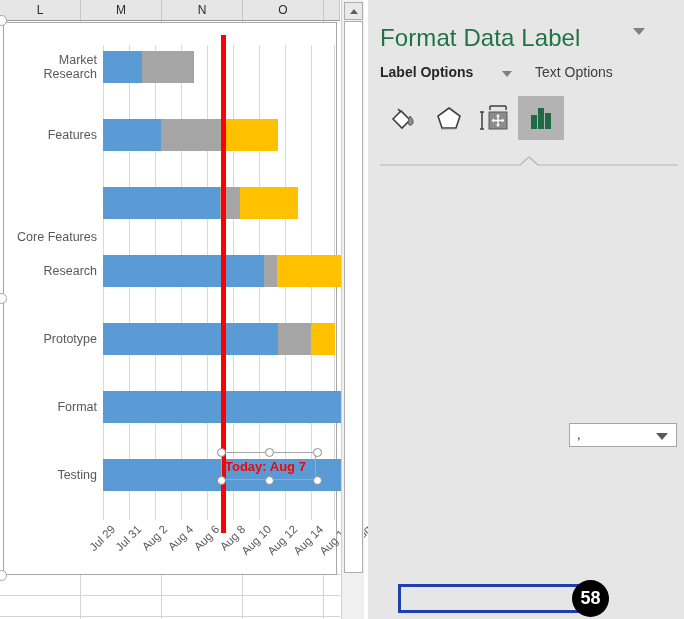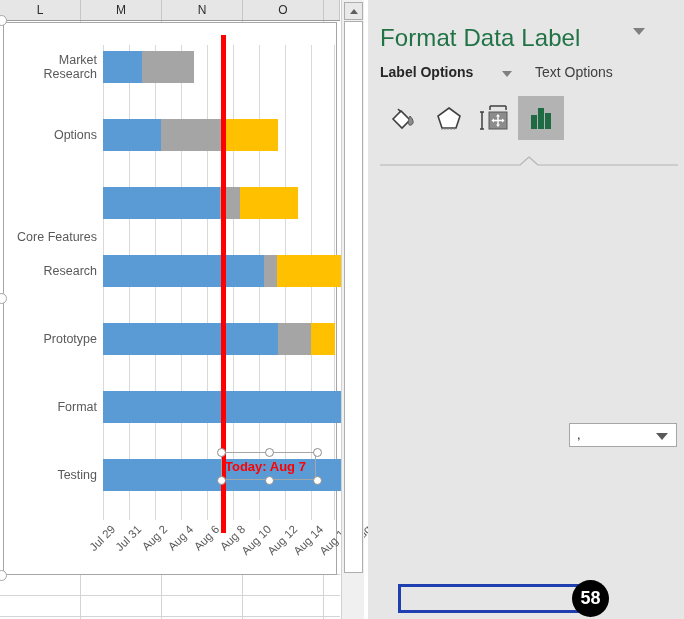--- a/index.html
+++ b/index.html
@@ -229,21 +229,21 @@
         <div class="plot-grid-v" style="left:52px;"></div>
         <div class="plot-grid-v" style="left:78px;"></div>
         <div class="plot-grid-v" style="left:104px;"></div>
         <div class="plot-grid-v" style="left:130px;"></div>
         <div class="plot-grid-v" style="left:156px;"></div>
         <div class="plot-grid-v" style="left:182px;"></div>
         <div class="plot-grid-v" style="left:208px;"></div>
         <div class="plot-grid-v" style="left:231px;"></div>
 
         <div class="cat-label" style="top:22px;">Market Research</div>
-        <div class="cat-label" style="top:90px;">Options</div>
+        <div class="cat-label" style="top:90px;">Features</div>
         <div class="cat-label" style="top:158px;margin-top:34px;">Core Features</div>
         <div class="cat-label" style="top:226px;">Research</div>
         <div class="cat-label" style="top:294px;">Prototype</div>
         <div class="cat-label" style="top:362px;">Format</div>
         <div class="cat-label" style="top:430px;">Testing</div>
 
         <div class="bar-seg seg-blue" style="left:0px;  top:6px;  width:39px;"></div>
         <div class="bar-seg seg-gray" style="left:39px; top:6px;  width:52px;"></div>
 
         <div class="bar-seg seg-blue" style="left:0px;  top:74px; width:58px;"></div>

